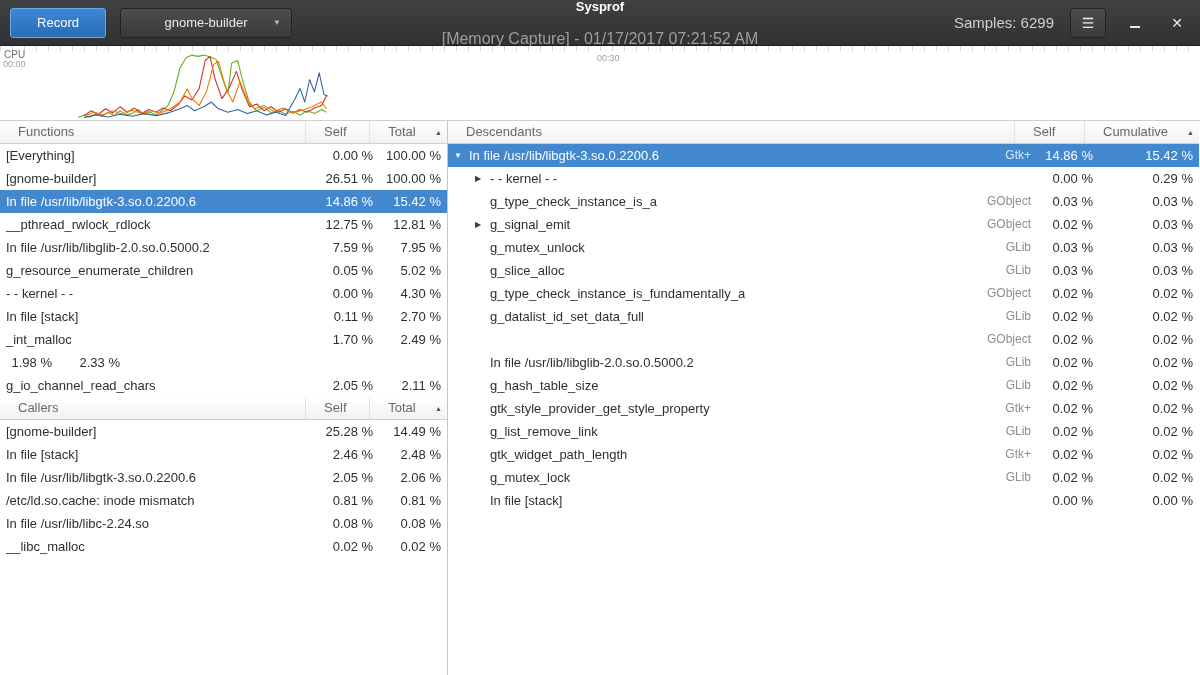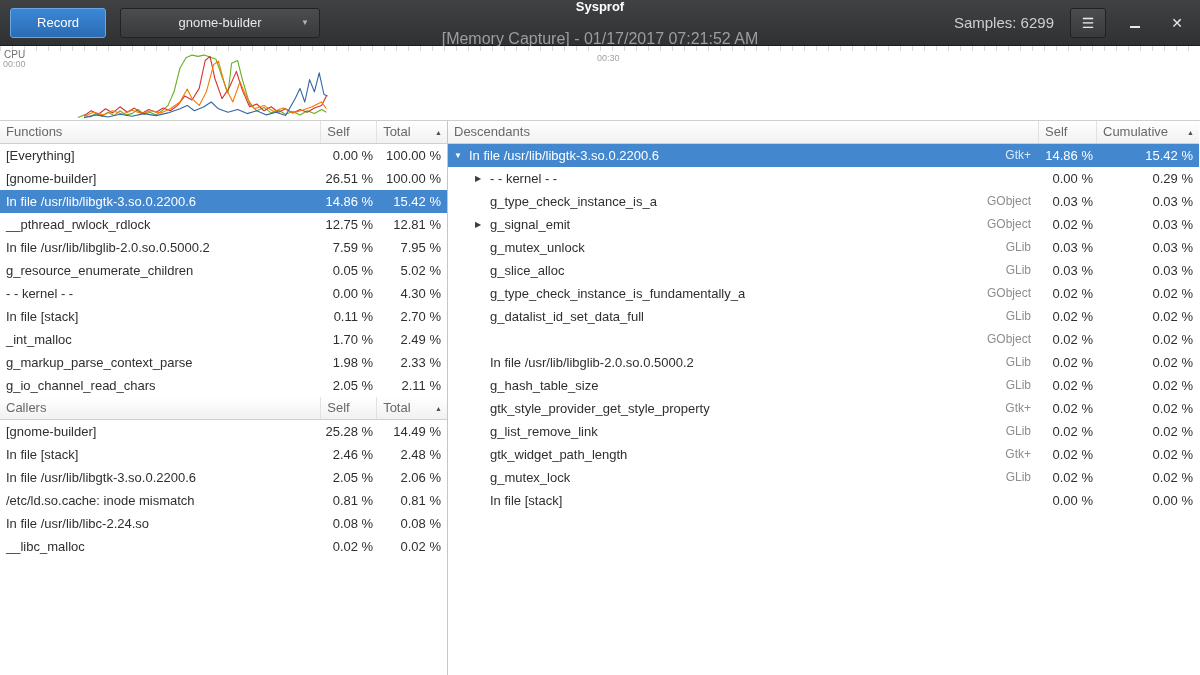--- a/index.html
+++ b/index.html
@@ -7,21 +7,21 @@
               font-family:"Liberation Sans", sans-serif; }
 
   
   .headerbar { height:46px; background:linear-gradient(to bottom,#3f4143,#2f3133);
                border-bottom:1px solid #1c1d1e; display:flex; align-items:center;
                padding:0 10px; position:relative; }
   .btn-record { width:96px; height:30px; border-radius:3px; cursor:default;
                 background:linear-gradient(to bottom,#3b87d8,#2a6cb4);
                 border:1px solid #6ba6e2; color:#ffffff; font-size:13px;
                 display:flex; align-items:center; justify-content:center; }
-  .btn-process { margin-left:14px; width:200px; height:30px; border-radius:3px;
+  .btn-process { margin-left:14px; width:172px; height:30px; border-radius:3px;
                  background:linear-gradient(to bottom,#4b4d4f,#383a3c);
                  border:1px solid #212223; color:#e8e8e8; font-size:13px;
                  display:flex; align-items:center; justify-content:center; position:relative; }
   .btn-process .chev { position:absolute; right:10px; font-size:8px; color:#b5b5b5; }
   .title-block { position:absolute; left:50%; top:50%; transform:translate(-50%,-50%);
                  text-align:center; }
   .title { font-size:13px; font-weight:bold; color:#ffffff; }
   .subtitle { font-size:16px; color:#9d9d9d; margin-top:16px; }
   .header-right { margin-left:auto; display:flex; align-items:center; gap:16px; }
   .samples { color:#cfcfcf; font-size:15px; }
@@ -46,21 +46,21 @@
   .cpu-graph svg { position:absolute; left:0; top:0; }
 
   
   .main { display:flex; height:554px; }
   .left-panel { width:448px; border-right:1px solid #c6c6c6; background:#fff; }
   .right-panel { width:751px; background:#fff; }
 
   .thead { display:flex; height:23px; background:linear-gradient(to bottom,#ffffff,#f1f1f1);
            border-bottom:1px solid #cfcfcf; color:#686868; font-size:13px; }
   .hcell { line-height:21px; padding:0 6px; border-right:1px solid #e2e2e2;
-           position:relative; white-space:nowrap; overflow:hidden; }
+           position:relative; white-space:nowrap; overflow:hidden;margin-left:12px; }
   .hcell:last-child { border-right:none; }
   .sort-arrow { position:absolute; right:5px; top:50%; transform:translateY(-50%);
                 font-size:7px; color:#505050; }
 
   .trow { display:flex; height:23px; font-size:13px; color:#2d2f31; }
   .trow.selected { background:#4387ce; color:#ffffff; }
   .cell { line-height:23px; white-space:nowrap; overflow:hidden; }
 
   
   .w-name { width:322px; }  .w-self { width:56px; }  .w-total { width:70px; }
@@ -173,21 +173,20 @@
           <div class="cell c-name">In file [stack]</div>
           <div class="cell c-self">0.11 %</div>
           <div class="cell c-total">2.70 %</div>
         </div>
         <div class="trow">
           <div class="cell c-name">_int_malloc</div>
           <div class="cell c-self">1.70 %</div>
           <div class="cell c-total">2.49 %</div>
         </div>
         <div class="trow">
-          <div class="cell c-name">g_markup_parse_context_parse</div>
           <div class="cell c-self">1.98 %</div>
           <div class="cell c-total">2.33 %</div>
         </div>
         <div class="trow">
           <div class="cell c-name">g_io_channel_read_chars</div>
           <div class="cell c-self">2.05 %</div>
           <div class="cell c-total">2.11 %</div>
         </div>
       </div>
 

